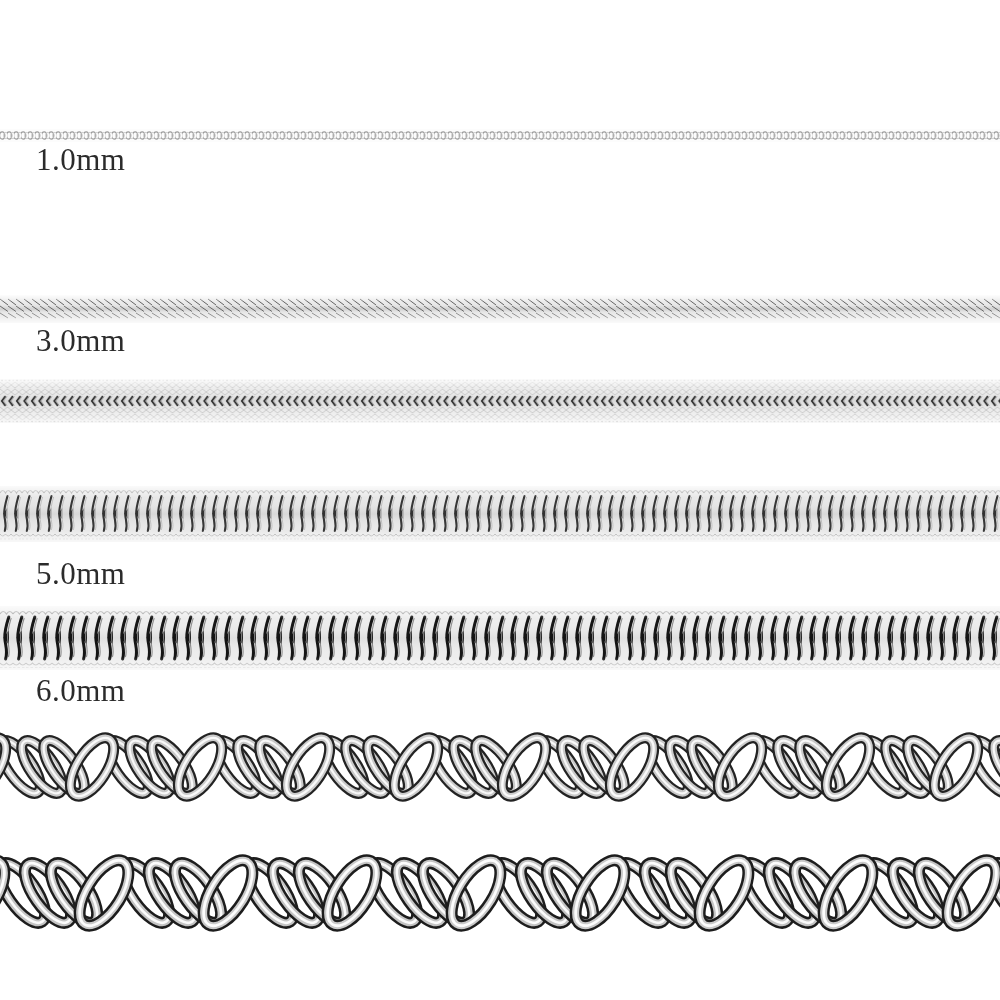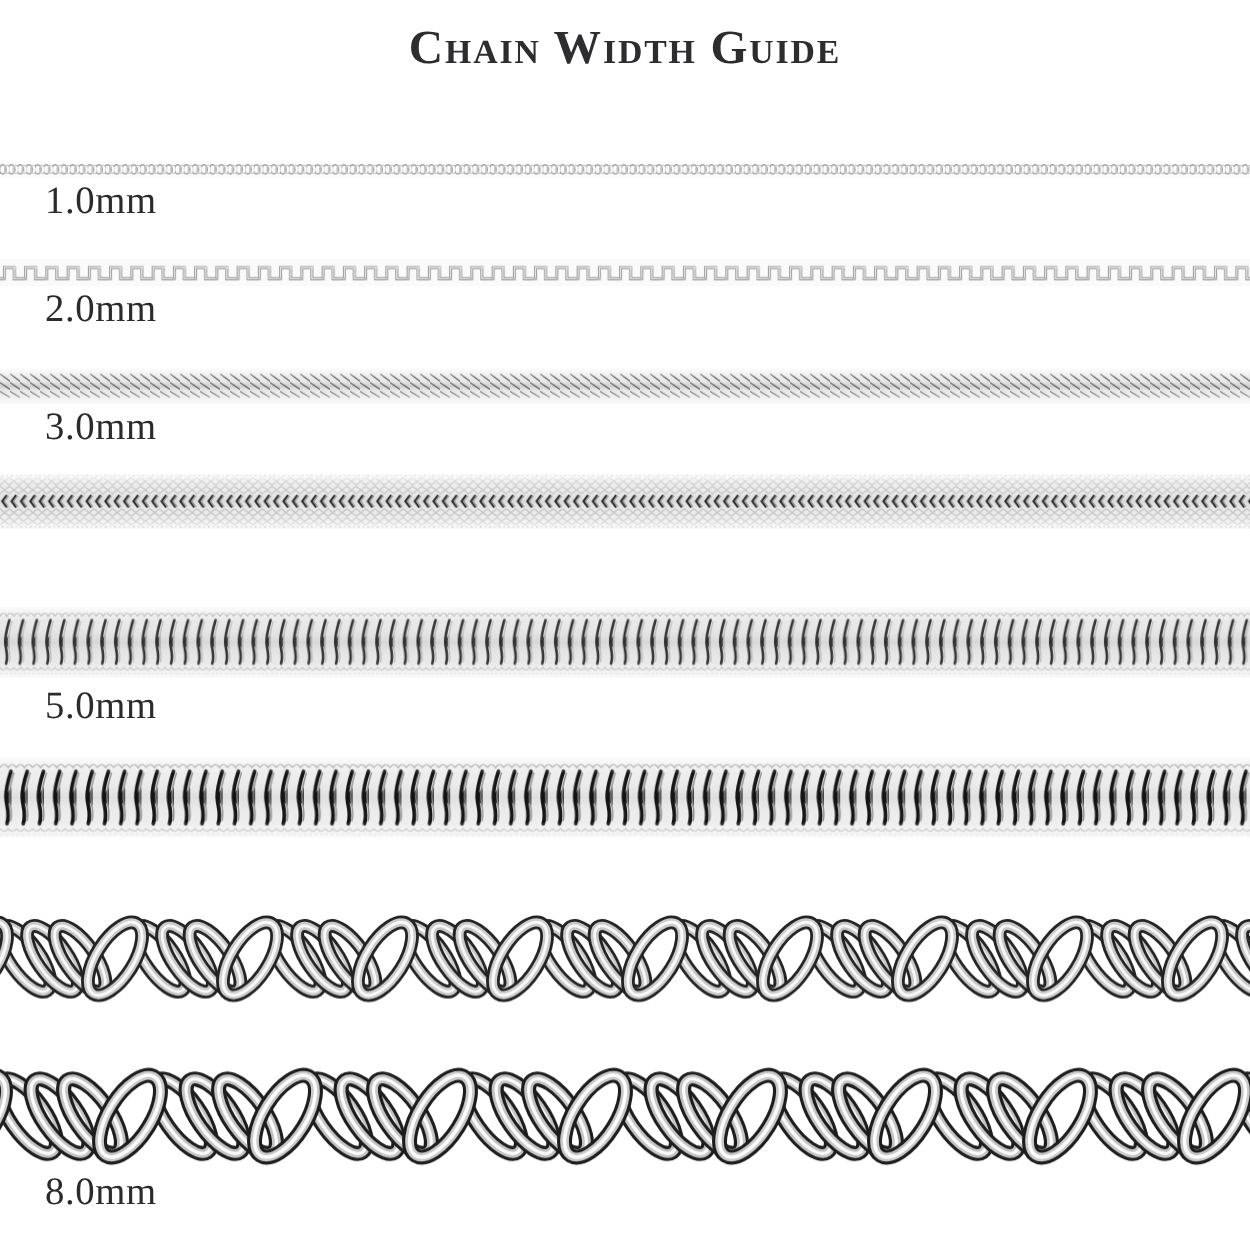--- a/index.html
+++ b/index.html
@@ -36,51 +36,35 @@
     color:#2b2b2b;
     margin-left:36px;
     line-height:1.05;
   }
 </style>
 </head>
 <body>
 
 <main class="page">
 
-  <h1 class="title">Chain Width Guide</h1>
 
   <section class="row" style="top:129px">
     <svg class="chain" width="1000" height="13" viewBox="0 0 1000 13" preserveAspectRatio="none">
       <defs>
         <pattern id="p1" width="7" height="13" patternUnits="userSpaceOnUse">
           <rect width="7" height="13" fill="#fcfcfc"></rect>
           <ellipse cx="2.2" cy="6.5" rx="2.6" ry="3.6" fill="none" stroke="#9b9b9b" stroke-width="1.2"></ellipse>
           <ellipse cx="5.8" cy="6.5" rx="2.2" ry="3.1" fill="none" stroke="#c8c8c8" stroke-width="1"></ellipse>
         </pattern>
       </defs>
       <rect width="1000" height="13" fill="url(#p1)"></rect>
     </svg>
     <div class="label" style="margin-top:2px">1.0mm</div>
   </section>
 
-  <section class="row" style="top:207px">
-    <svg class="chain" width="1000" height="22" viewBox="0 0 1000 22" preserveAspectRatio="none">
-      <defs>
-        <pattern id="p2" width="17" height="22" patternUnits="userSpaceOnUse">
-          <rect width="17" height="22" fill="#fafafa"></rect>
-          <path d="M0,16 h3.5 v-9 h8 v9 h5.5" fill="none" stroke="#8f8f8f" stroke-width="2.4"></path>
-          <path d="M0,16 h3.5 v-9 h8 v9 h5.5" fill="none" stroke="#ececec" stroke-width="1"></path>
-          <circle cx="3.5" cy="16.2" r="1.2" fill="#bcbcbc"></circle>
-          <circle cx="11.5" cy="7.3" r="1.2" fill="#d9d9d9"></circle>
-        </pattern>
-      </defs>
-      <rect width="1000" height="22" fill="url(#p2)"></rect>
-    </svg>
-    <div class="label" style="margin-top:2px">2.0mm</div>
-  </section>
 
   <section class="row" style="top:295px">
     <svg class="chain" width="1000" height="28" viewBox="0 0 1000 28" preserveAspectRatio="none">
       <defs>
         <linearGradient id="g3" x1="0" y1="0" x2="0" y2="1">
           <stop offset="0" stop-color="#ffffff" stop-opacity="0.9"></stop>
           <stop offset="0.25" stop-color="#ffffff" stop-opacity="0"></stop>
           <stop offset="0.5" stop-color="#000000" stop-opacity="0.12"></stop>
           <stop offset="0.72" stop-color="#ffffff" stop-opacity="0"></stop>
           <stop offset="1" stop-color="#ffffff" stop-opacity="0.75"></stop>
@@ -141,21 +125,21 @@
           <path d="M7.5,10 C5.5,17 4,22 4.2,28 C4.4,34 7,38 4.8,45" fill="none" stroke="#343434" stroke-width="2.1" stroke-linecap="round"></path>
           <path d="M7.2,22 L3.2,27.5 L7.2,33 Z" fill="#343434"></path>
           <path d="M9.6,11 C7.6,18 6.4,23 6.6,29 C6.8,35 9.2,39 7.2,44" fill="none" stroke="#bfbfbf" stroke-width="1"></path>
           <path d="M0,48 Q2.75,52 5.5,48 Q8.25,52 11,48" fill="none" stroke="#ababab" stroke-width="1"></path>
           <line x1="0" y1="53" x2="11" y2="53" stroke="#c9c9c9" stroke-width="1" stroke-dasharray="2 2"></line>
         </pattern>
       </defs>
       <rect width="1000" height="56" fill="url(#p5)"></rect>
       <rect width="1000" height="56" fill="url(#g5)"></rect>
     </svg>
-    <div class="label" style="margin-top:6px">5.0mm</div>
+    <div class="label" style="margin-top:16px">5.0mm</div>
   </section>
 
   <section class="row" style="top:606px">
     <svg class="chain" width="1000" height="64" viewBox="0 0 1000 64" preserveAspectRatio="none">
       <defs>
         <linearGradient id="g6" x1="0" y1="0" x2="0" y2="1">
           <stop offset="0" stop-color="#ffffff" stop-opacity="0.75"></stop>
           <stop offset="0.2" stop-color="#ffffff" stop-opacity="0"></stop>
           <stop offset="0.5" stop-color="#000000" stop-opacity="0.06"></stop>
           <stop offset="0.8" stop-color="#ffffff" stop-opacity="0"></stop>
@@ -167,20 +151,21 @@
           <path d="M8.8,11 C6.2,19 4.6,25 4.8,32 C5,39 8.2,44 5.6,53" fill="none" stroke="#141414" stroke-width="3" stroke-linecap="round"></path>
           <path d="M9,24 L3.6,31.5 L9,39 Z" fill="#141414"></path>
           <path d="M11.2,12 C8.8,20 7.4,26 7.6,32 C7.8,38 10.6,44 8.4,51" fill="none" stroke="#8f8f8f" stroke-width="1.1"></path>
           <path d="M0,57 Q3.25,61 6.5,57 Q9.75,61 13,57" fill="none" stroke="#b3b3b3" stroke-width="1.1"></path>
           <line x1="0" y1="61.5" x2="13" y2="61.5" stroke="#cfcfcf" stroke-width="1" stroke-dasharray="2.5 2"></line>
         </pattern>
       </defs>
       <rect width="1000" height="64" fill="url(#p6)"></rect>
       <rect width="1000" height="64" fill="url(#g6)"></rect>
     </svg>
+    <div class="label" style="margin-top:5px">6.0mm</div>
   </section>
 
   <section class="row" style="top:728px">
     <svg class="chain" width="1000" height="78" viewBox="0 0 1000 78" preserveAspectRatio="none">
       <defs>
         <pattern id="p7" width="108" height="78" patternUnits="userSpaceOnUse">
           <rect width="108" height="78" fill="#ffffff"></rect>
           <g fill="none">
             <g transform="rotate(-35 20 39)">
               <ellipse cx="20" cy="39" rx="12" ry="31" stroke="#232323" stroke-width="11"></ellipse>
@@ -243,16 +228,15 @@
             <g transform="rotate(32 -20 44)">
               <ellipse cx="-20" cy="44" rx="17" ry="37" stroke="#1d1d1d" stroke-width="12"></ellipse>
               <ellipse cx="-20" cy="44" rx="17" ry="37" stroke="#c9c9c9" stroke-width="7"></ellipse>
               <ellipse cx="-20" cy="44" rx="17" ry="37" stroke="#fcfcfc" stroke-width="2.8"></ellipse>
             </g>
           </g>
         </pattern>
       </defs>
       <rect width="1000" height="88" fill="url(#p8)"></rect>
     </svg>
-    <div class="label" style="margin-top:0px">8.0mm</div>
   </section>
 
 </main>
 
 </body></html>

